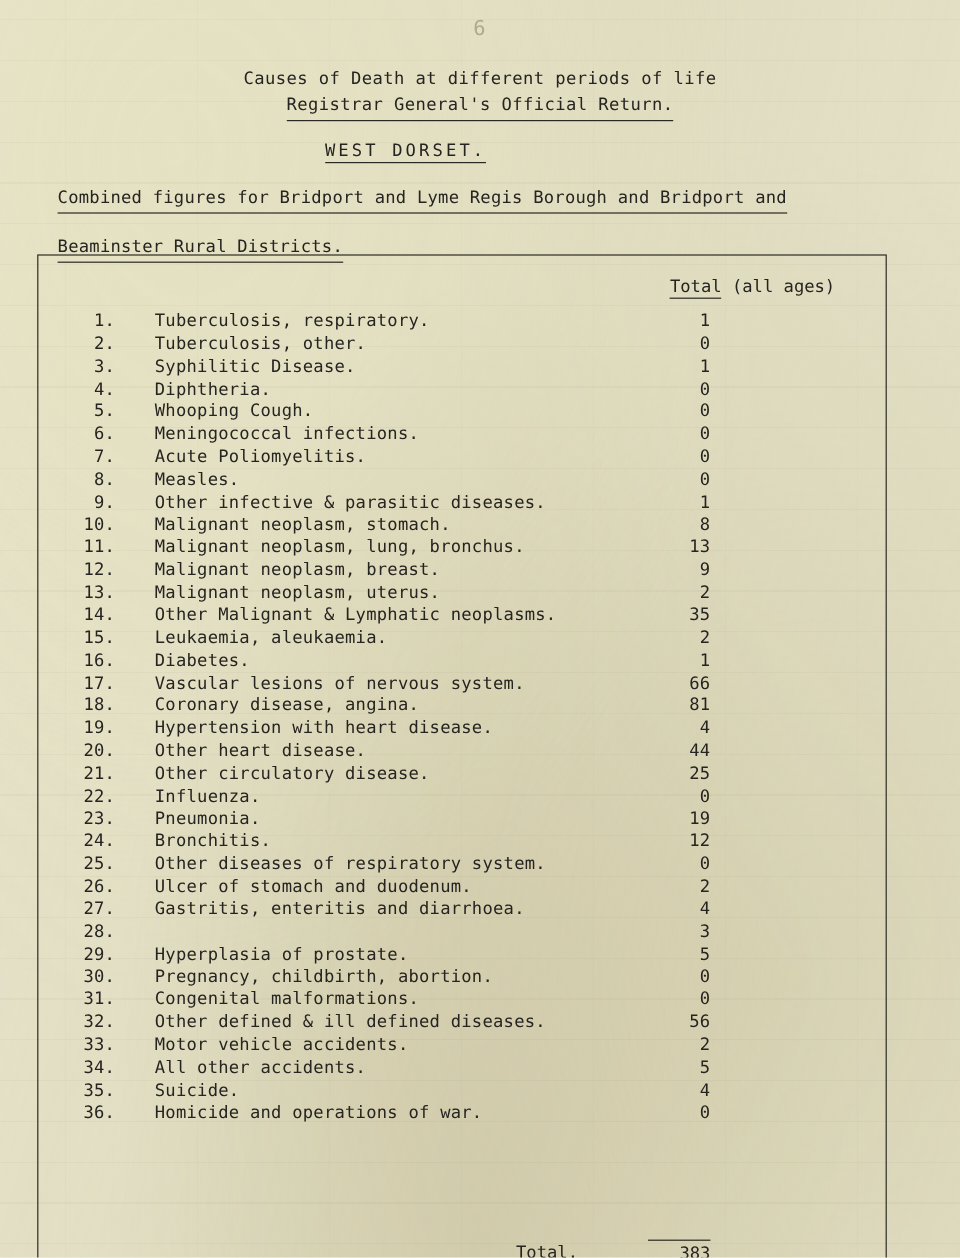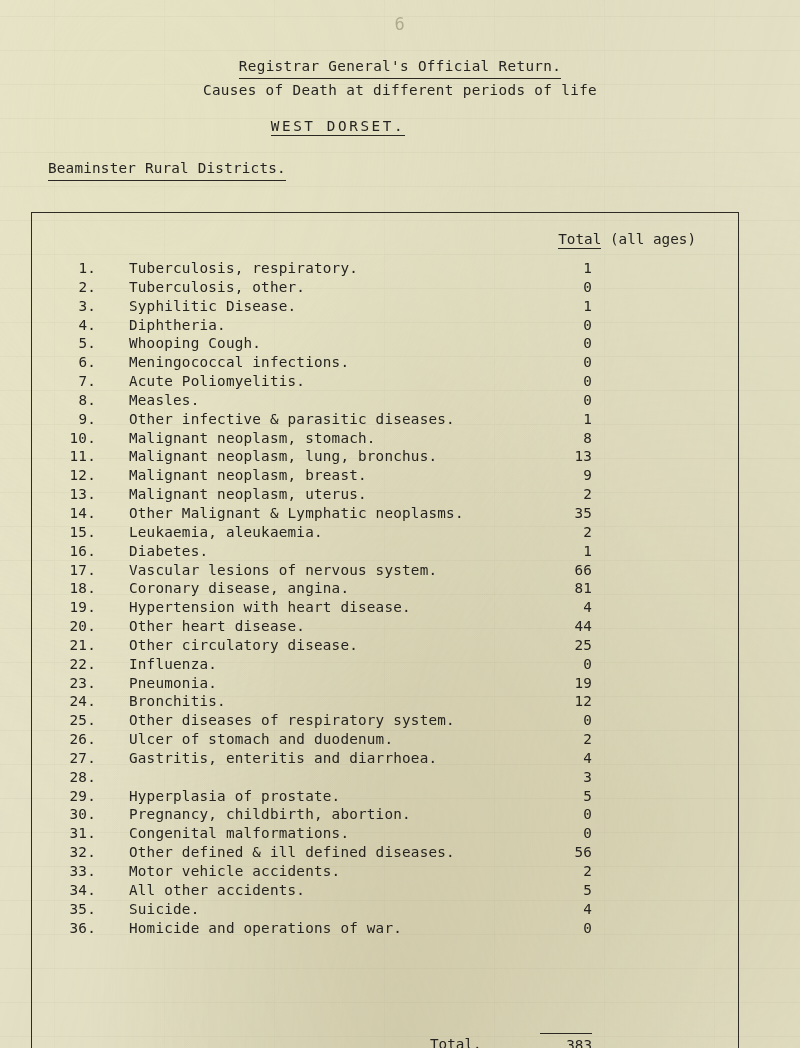--- a/index.html
+++ b/index.html
@@ -87,21 +87,21 @@
     width: 700px;
     font-size: 14.3px;
     line-height: 21px;
     letter-spacing: 0.2px;
   }
   .combined-block .cline {
     display: inline-block;
     border-bottom: 1.5px solid #2a2822;
     padding-bottom: 1px;
   }
-  .combined-block .row2 { margin-top: 3px; }
+  .combined-block .row2 { margin-top: 18px; }
 
   
   .table-frame {
     position: absolute;
     left: 31px;
     top: 212px;
     width: 708px;
     height: 854px;
     border: 1.7px solid #2e2b24;
     box-sizing: border-box;
@@ -176,31 +176,34 @@
 </style>
 </head>
 <body>
 
 <div class="paper-grain"></div>
 <div class="bleed-through"></div>
 
 <div class="page-number">6</div>
 
 <div class="header-block">
+  <div class="hdr-line">Causes of Death at different periods of life</div>
   <div class="hdr-line">
     <span class="u-dotted">Registrar General's Official Return.</span>
   </div>
-  <div class="hdr-line">Causes of Death at different periods of life</div>
 </div>
 
 <div class="dorset-line">
   <span class="u-dotted">WEST DORSET.</span>
 </div>
 
 <div class="combined-block">
+  <div>
+    <span class="cline">Combined figures for Bridport and Lyme Regis Borough and Bridport and</span>
+  </div>
   <div class="row2">
     <span class="cline">Beaminster Rural Districts.</span>
   </div>
 </div>
 
 <div class="table-frame">
 
   <div class="col-header">
     <span class="total-word">Total</span><span> (all ages)</span>
   </div>

